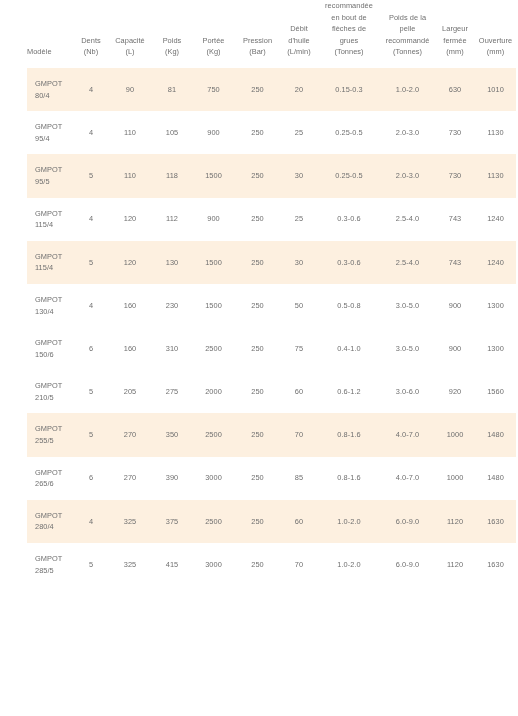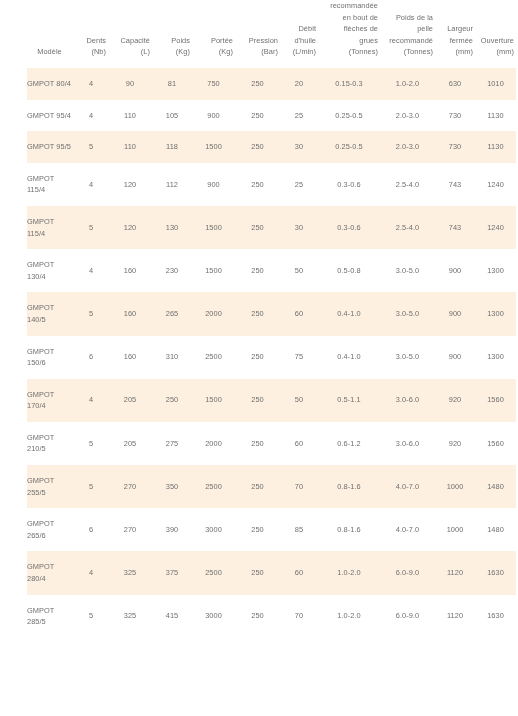--- a/index.html
+++ b/index.html
@@ -27,46 +27,46 @@
     width: 483px;
     table-layout: fixed;
     font-size: 7.4px;
   }
 
   table.spec-table thead th {
     font-weight: normal;
     color: #6f6f6f;
     font-size: 7.4px;
     line-height: 11.6px;
-    text-align: right;
+    text-align: center;
     vertical-align: bottom;
     padding: 0 2px 10px 2px;
     background: #ffffff;
     letter-spacing: .05px;
   }
   table.spec-table thead th.col-modele {
-    text-align: center;
+    text-align: left;
     padding-left: 0;
   }
 
   
   thead tr { height: 56px; }
 
   table.spec-table tbody td {
     font-size: 7.4px;
     line-height: 11.6px;
     text-align: center;
     vertical-align: middle;
     padding: 10px 2px;
     color: #6f6f6f;
     letter-spacing: .05px;
   }
   table.spec-table tbody td.col-modele {
     text-align: left;
-    padding-left: 0;
+    padding-left: 8px;
     color: #6f6f6f;
   }
 
   table.spec-table tbody tr.odd  { background: #fdf0e0; }
   table.spec-table tbody tr.even { background: #ffffff; margin-top: 8px; }
 
   
   col.c0  { width: 47px; }
   col.c1  { width: 34px; }
   col.c2  { width: 44px; }
@@ -226,59 +226,33 @@
           <td>160</td>
           <td>230</td>
           <td>1500</td>
           <td>250</td>
           <td>50</td>
           <td>0.5-0.8</td>
           <td>3.0-5.0</td>
           <td>900</td>
           <td>1300</td>
         </tr>
-        <tr class="odd">
-          <td class="col-modele">GMPOT 140/5</td>
-          <td>5</td>
-          <td>160</td>
-          <td>265</td>
-          <td>2000</td>
-          <td>250</td>
-          <td>60</td>
-          <td>0.4-1.0</td>
-          <td>3.0-5.0</td>
-          <td>900</td>
-          <td>1300</td>
-        </tr>
         <tr class="even">
           <td class="col-modele">GMPOT 150/6</td>
           <td>6</td>
           <td>160</td>
           <td>310</td>
           <td>2500</td>
           <td>250</td>
           <td>75</td>
           <td>0.4-1.0</td>
           <td>3.0-5.0</td>
           <td>900</td>
           <td>1300</td>
         </tr>
-        <tr class="odd">
-          <td class="col-modele">GMPOT 170/4</td>
-          <td>4</td>
-          <td>205</td>
-          <td>250</td>
-          <td>1500</td>
-          <td>250</td>
-          <td>50</td>
-          <td>0.5-1.1</td>
-          <td>3.0-6.0</td>
-          <td>920</td>
-          <td>1560</td>
-        </tr>
         <tr class="even">
           <td class="col-modele">GMPOT 210/5</td>
           <td>5</td>
           <td>205</td>
           <td>275</td>
           <td>2000</td>
           <td>250</td>
           <td>60</td>
           <td>0.6-1.2</td>
           <td>3.0-6.0</td>

